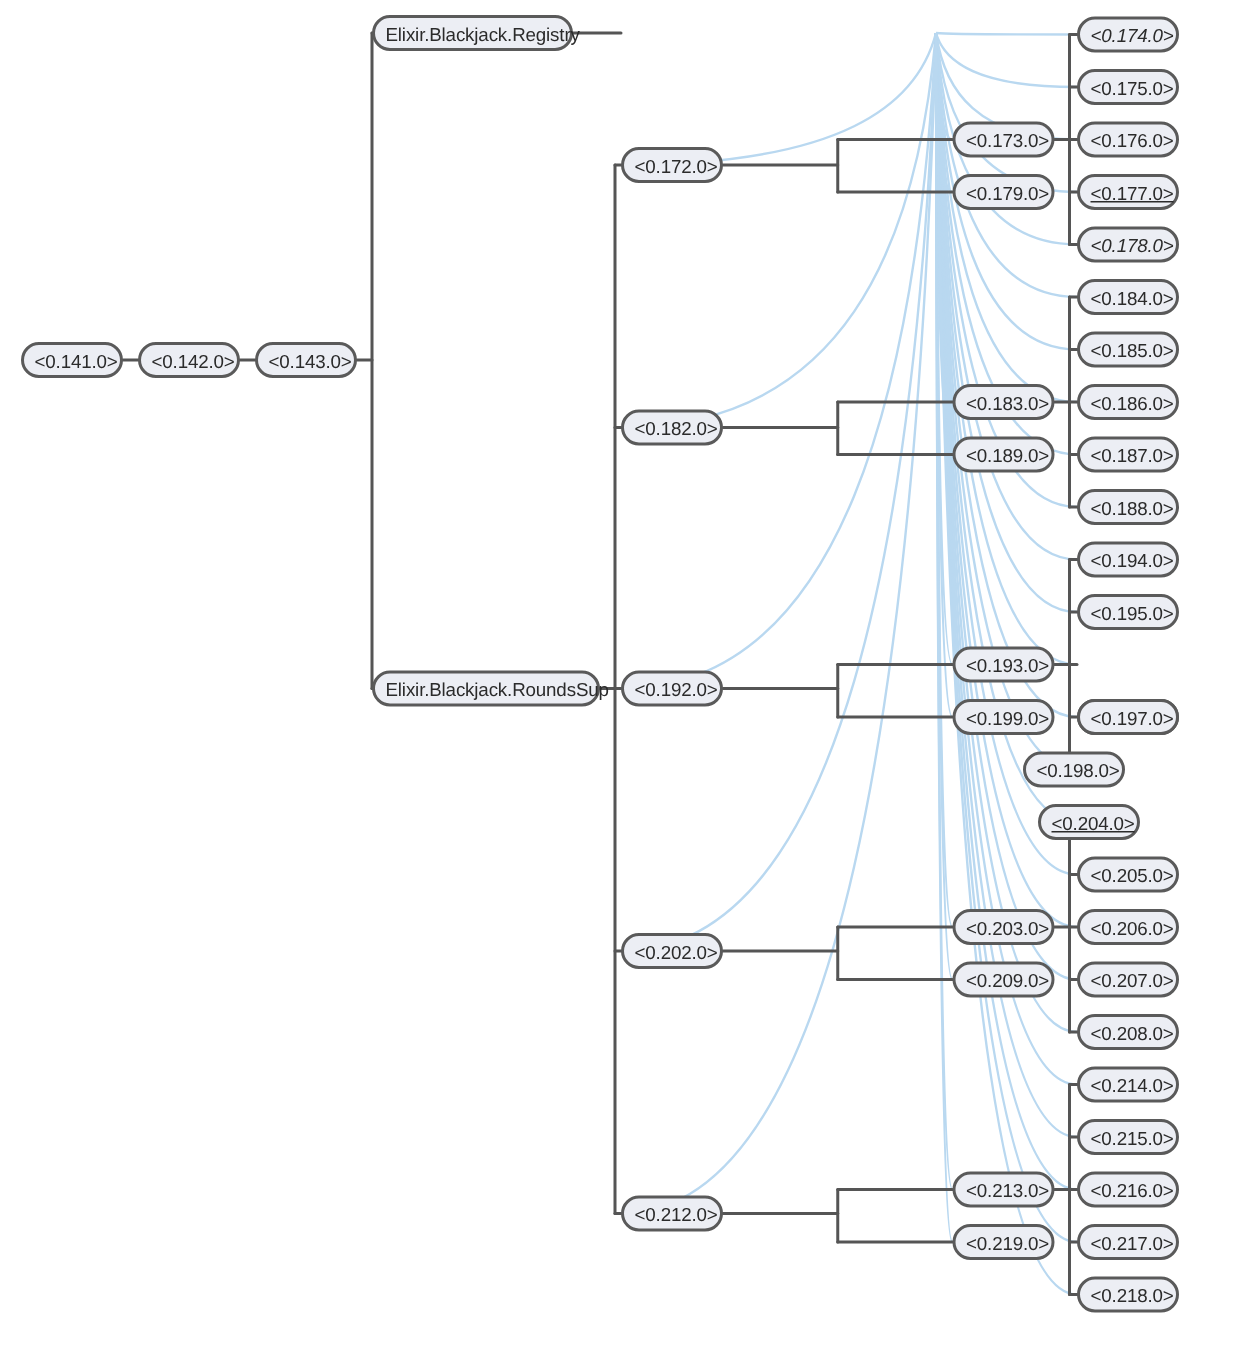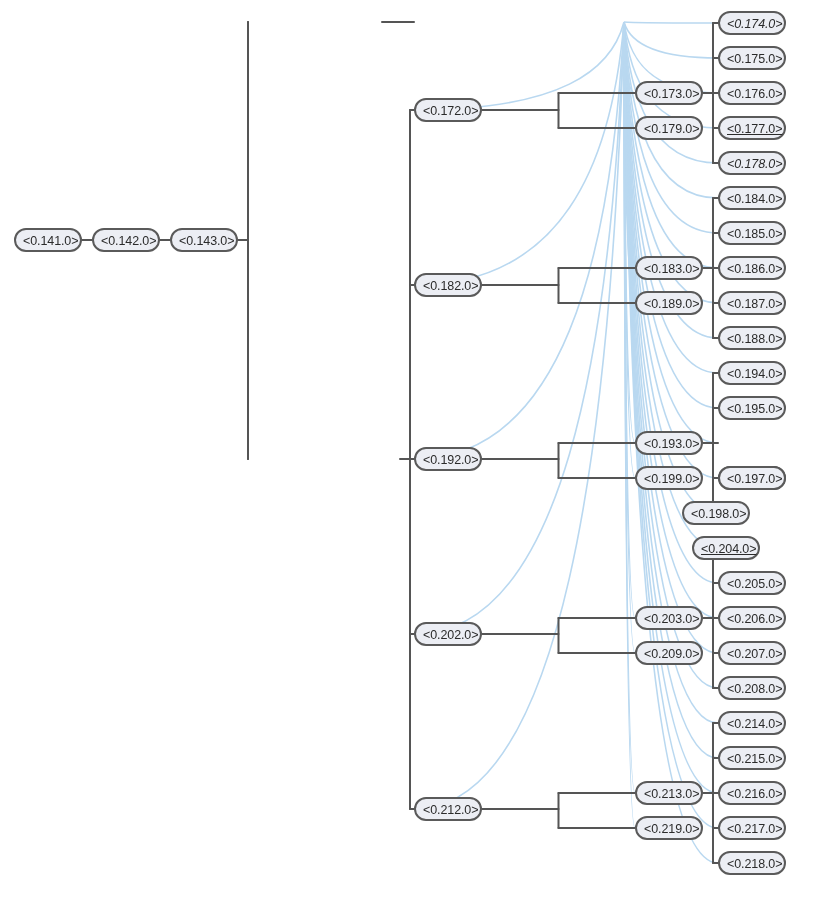--- a/index.html
+++ b/index.html
@@ -164,20 +164,22 @@
       <path d="M 713 723 L 718 723" fill="none" stroke="#555555" stroke-width="2" stroke-linecap="round"></path>
       <path d="M 713 758 L 718 758" fill="none" stroke="#555555" stroke-width="2" stroke-linecap="round"></path>
       <path d="M 713 793 L 718 793" fill="none" stroke="#555555" stroke-width="2" stroke-linecap="round"></path>
       <path d="M 713 828 L 718 828" fill="none" stroke="#555555" stroke-width="2" stroke-linecap="round"></path>
       <path d="M 713 863 L 718 863" fill="none" stroke="#555555" stroke-width="2" stroke-linecap="round"></path>
     </svg>
   <div id="node-layer">
       <div class="node" style="left: 14px; top: 228px; width: 68px;">&lt;0.141.0&gt;</div>
       <div class="node" style="left: 92px; top: 228px; width: 68px;">&lt;0.142.0&gt;</div>
       <div class="node" style="left: 170px; top: 228px; width: 68px;">&lt;0.143.0&gt;</div>
+      <div class="node" style="left: 248px; top: 10px; width: 134px;">Elixir.Blackjack.Registry</div>
+      <div class="node" style="left: 248px; top: 447px; width: 152px;">Elixir.Blackjack.RoundsSup</div>
       <div class="node" style="left: 414px; top: 98px; width: 68px;">&lt;0.172.0&gt;</div>
       <div class="node" style="left: 414px; top: 273px; width: 68px;">&lt;0.182.0&gt;</div>
       <div class="node" style="left: 414px; top: 447px; width: 68px;">&lt;0.192.0&gt;</div>
       <div class="node" style="left: 414px; top: 622px; width: 68px;">&lt;0.202.0&gt;</div>
       <div class="node" style="left: 414px; top: 797px; width: 68px;">&lt;0.212.0&gt;</div>
       <div class="node" style="left: 635px; top: 81px; width: 68px;">&lt;0.173.0&gt;</div>
       <div class="node" style="left: 635px; top: 116px; width: 68px;">&lt;0.179.0&gt;</div>
       <div class="node" style="left: 635px; top: 256px; width: 68px;">&lt;0.183.0&gt;</div>
       <div class="node" style="left: 635px; top: 291px; width: 68px; text-align: right;">&lt;0.189.0&gt;</div>
       <div class="node" style="left: 635px; top: 431px; width: 68px;">&lt;0.193.0&gt;</div>

